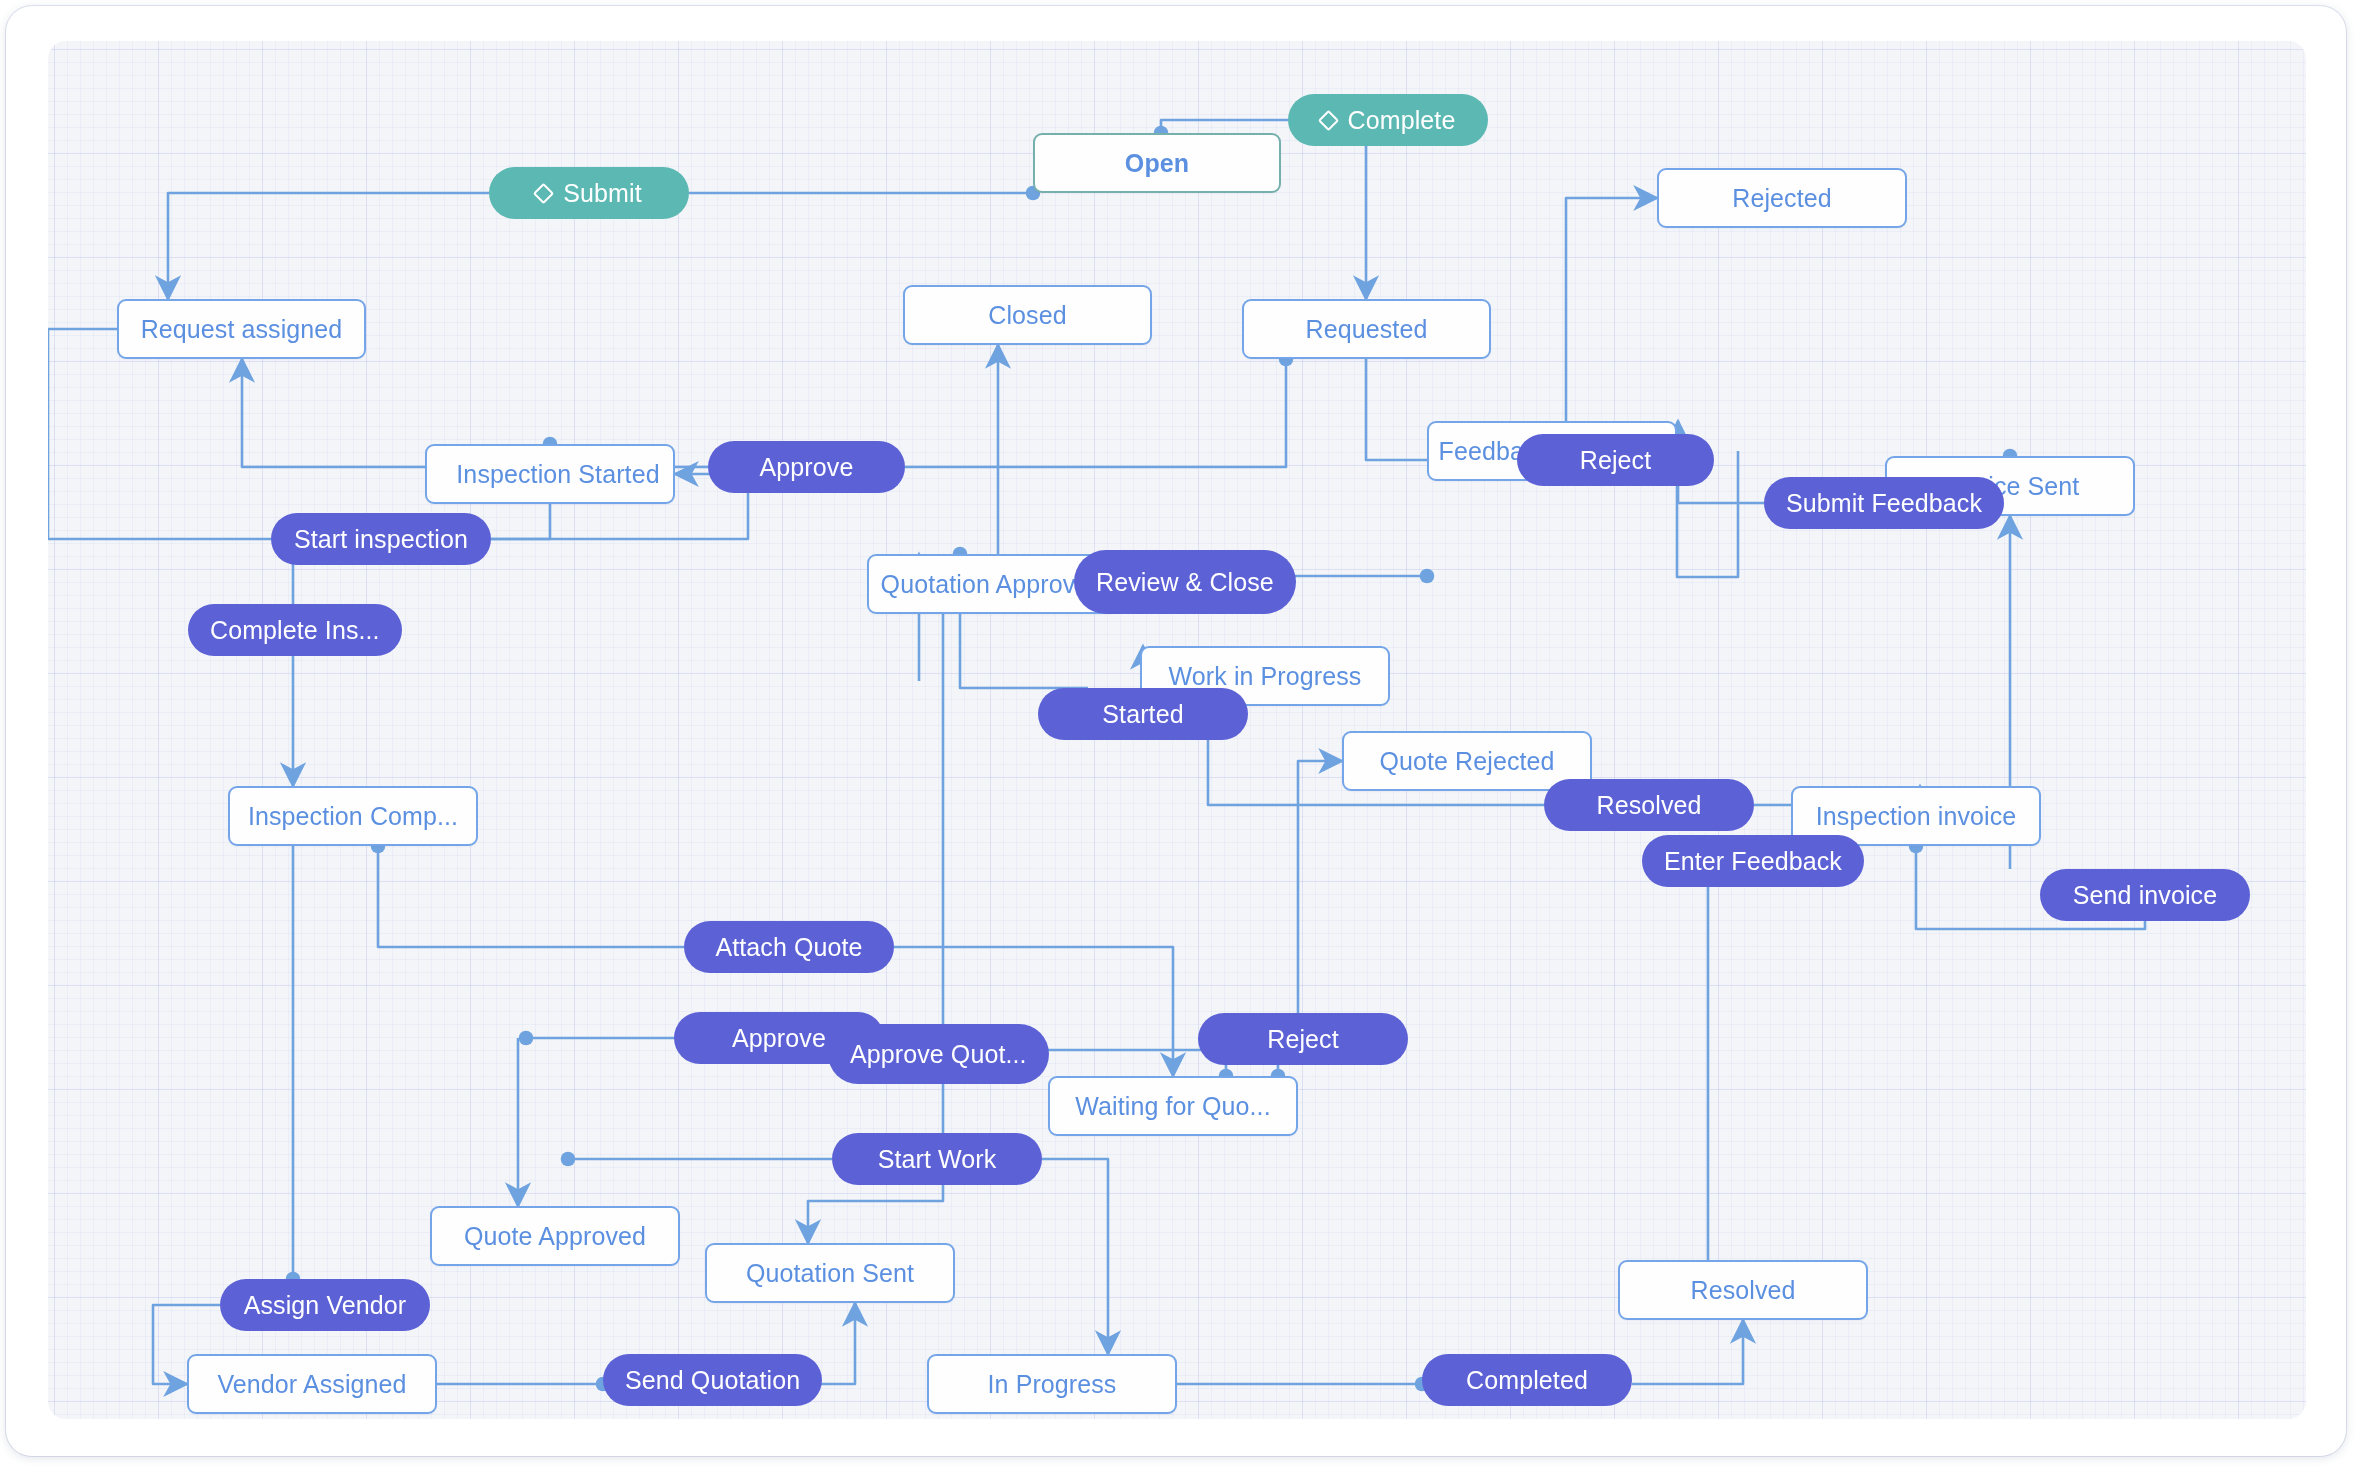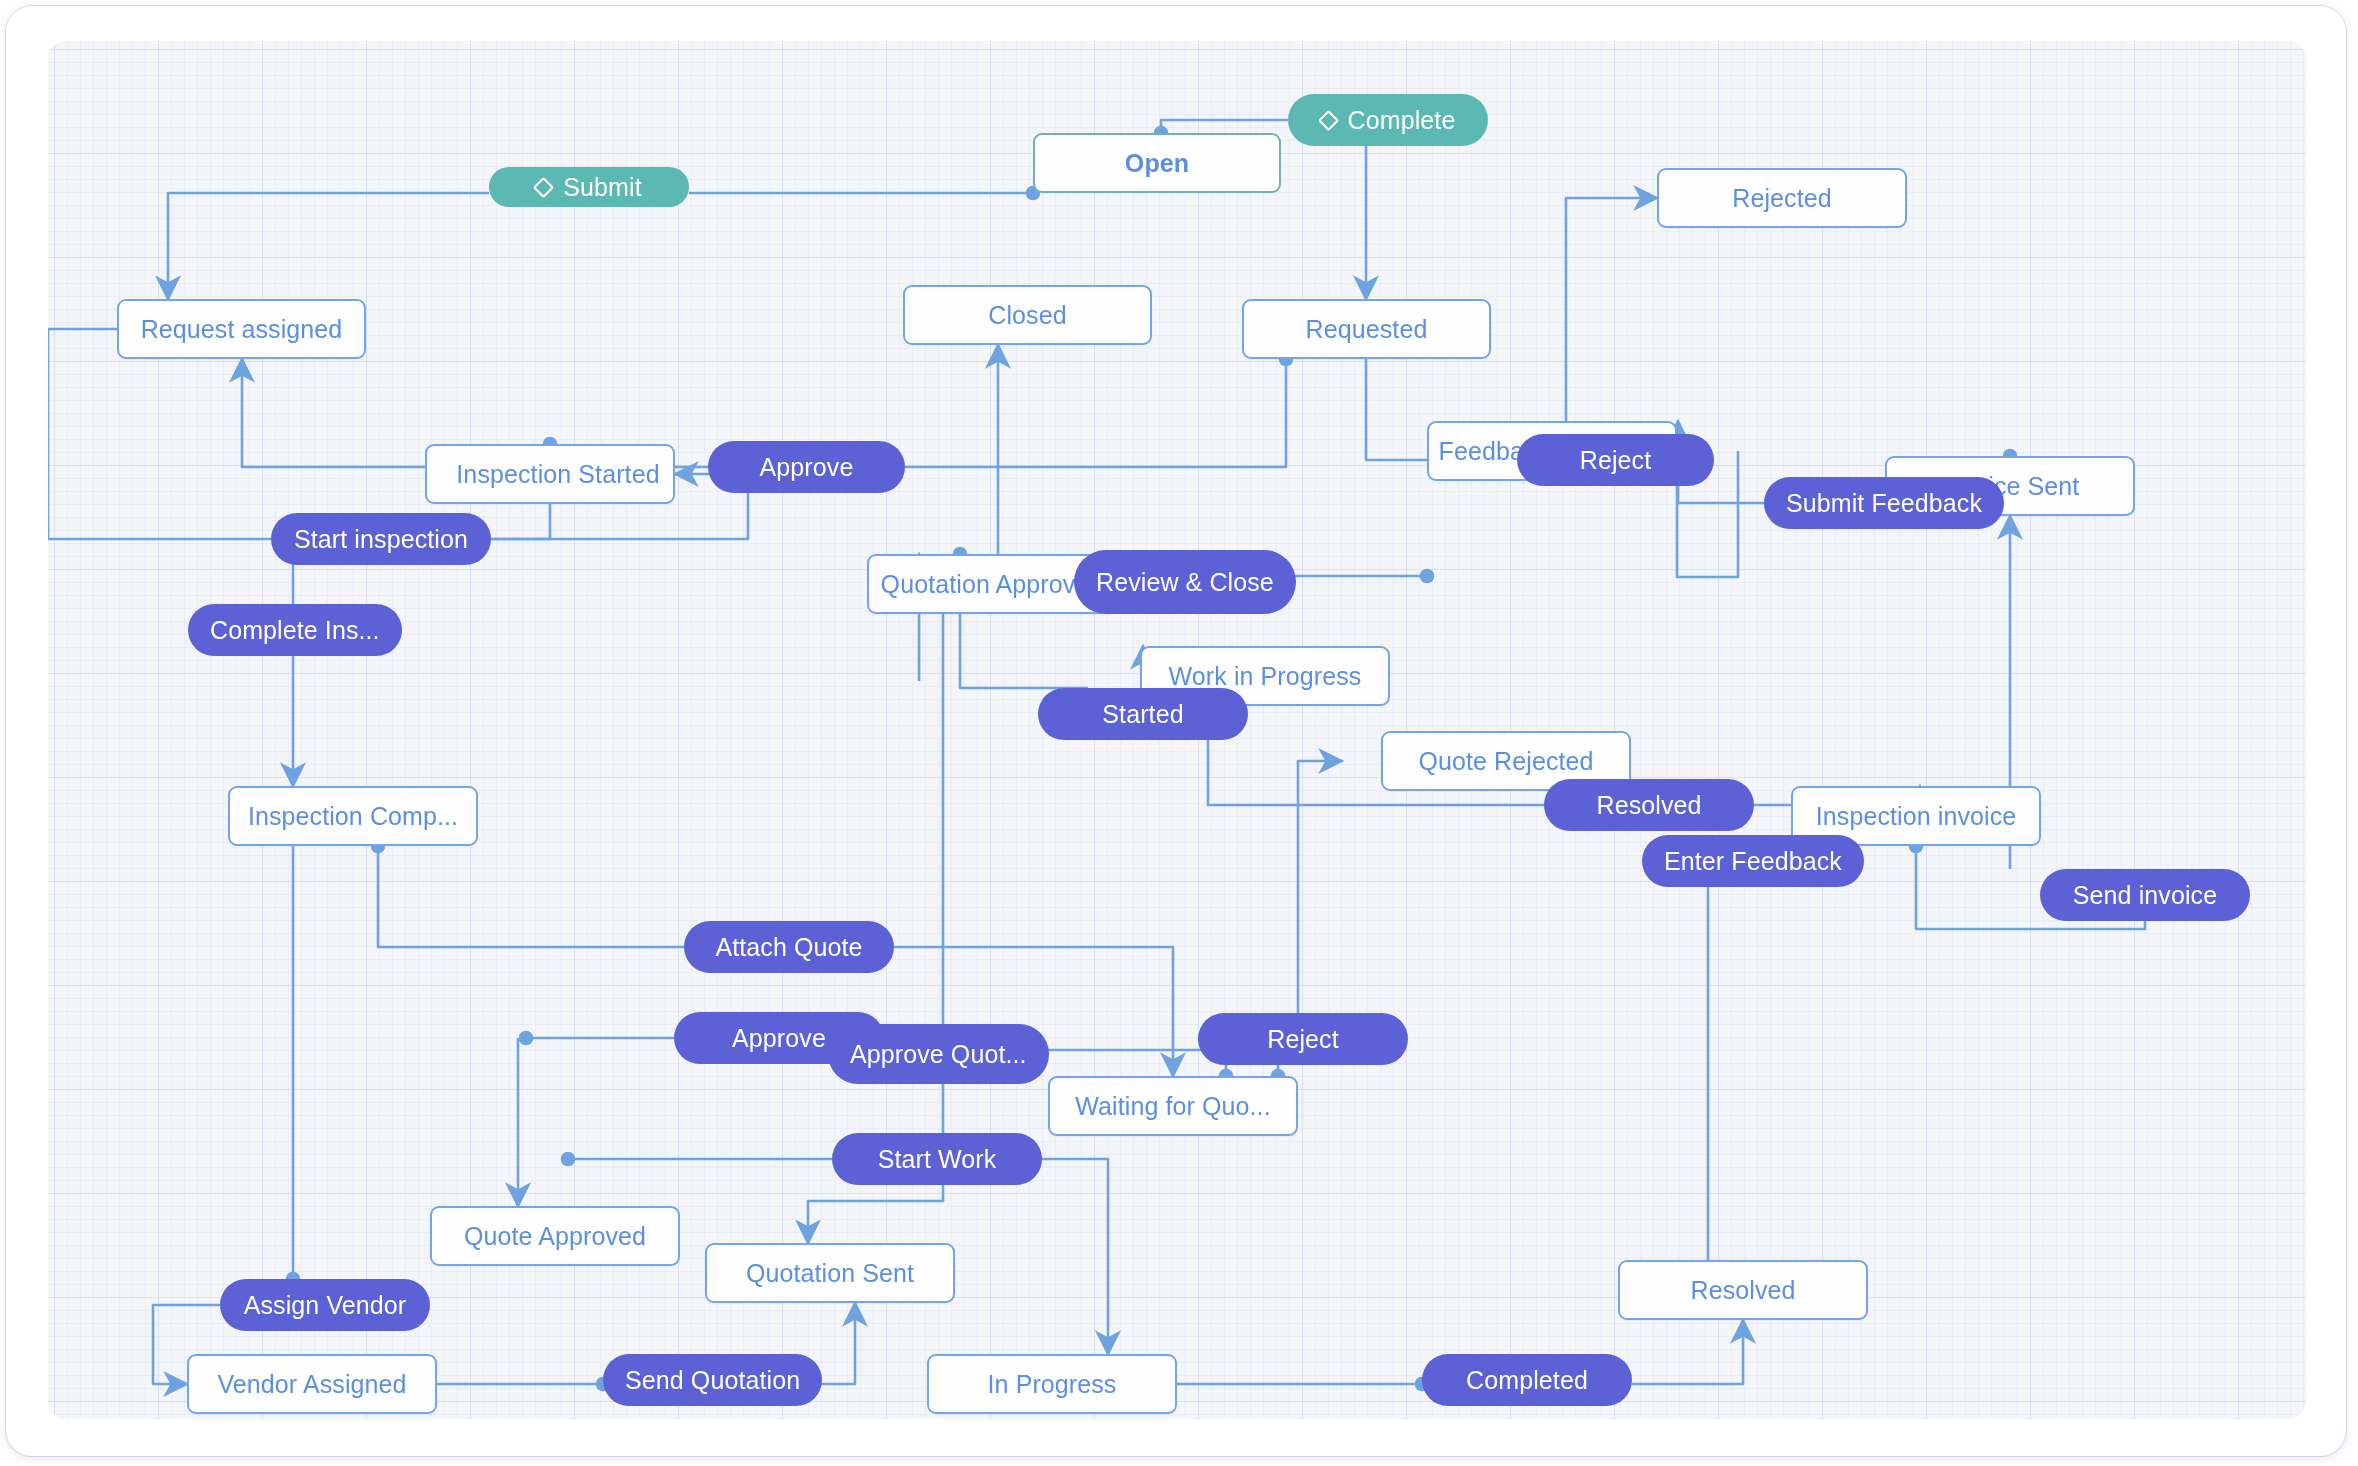--- a/index.html
+++ b/index.html
@@ -232,21 +232,21 @@
           </div>
           <div class="node state " style="left: 1837px; top: 415px; width: 250px; height: 60px;">
             <span>Invoice Sent</span>
           </div>
           <div class="node state " style="left: 819px; top: 513px; width: 250px; height: 60px;">
             <span>Quotation Approved</span>
           </div>
           <div class="node state " style="left: 1092px; top: 605px; width: 250px; height: 60px;">
             <span>Work  in  Progress</span>
           </div>
-          <div class="node state " style="left: 1294px; top: 690px; width: 250px; height: 60px; margin-left: 39px;">
+          <div class="node state " style="left: 1294px; top: 690px; width: 250px; height: 60px;">
             <span>Quote Rejected</span>
           </div>
           <div class="node state " style="left: 180px; top: 745px; width: 250px; height: 60px;">
             <span>Inspection Comp...</span>
           </div>
           <div class="node state " style="left: 1743px; top: 745px; width: 250px; height: 60px;">
             <span>Inspection invoice</span>
           </div>
           <div class="node state " style="left: 1000px; top: 1035px; width: 250px; height: 60px;">
             <span>Waiting for Quo...</span>
@@ -263,21 +263,21 @@
           <div class="node state " style="left: 139px; top: 1313px; width: 250px; height: 60px;">
             <span>Vendor Assigned</span>
           </div>
           <div class="node state " style="left: 879px; top: 1313px; width: 250px; height: 60px;">
             <span>In Progress</span>
           </div>
           <div class="node pill teal" style="left: 1240px; top: 53px; min-width: 200px; height: 52px;">
             <span class="diamond"></span>
             <span class="label">Complete</span>
           </div>
-          <div class="node pill teal" style="left: 441px; top: 126px; min-width: 200px; height: 40px;">
+          <div class="node pill teal" style="left: 441px; top: 126px; min-width: 200px; height: 52px;">
             <span class="diamond"></span>
             <span class="label">Submit</span>
           </div>
           <div class="node pill purple" style="left: 660px; top: 400px; min-width: 197px; height: 52px;">
             <span class="label">Approve</span>
           </div>
           <div class="node pill purple" style="left: 1469px; top: 393px; min-width: 197px; height: 52px;">
             <span class="label">Reject</span>
           </div>
           <div class="node pill purple" style="left: 1716px; top: 436px; min-width: 230px; height: 52px;">

